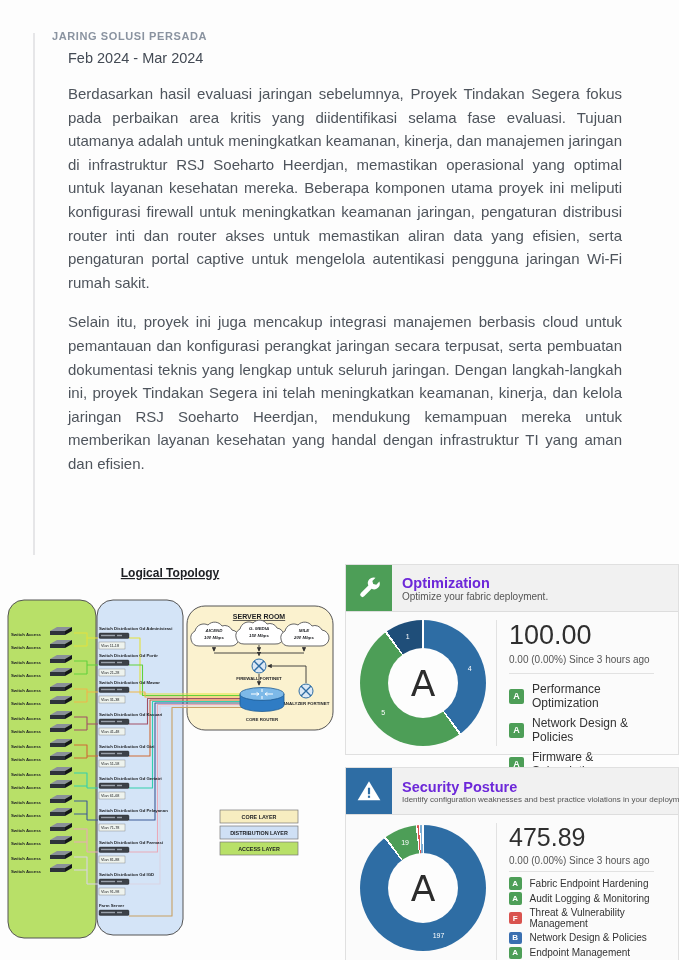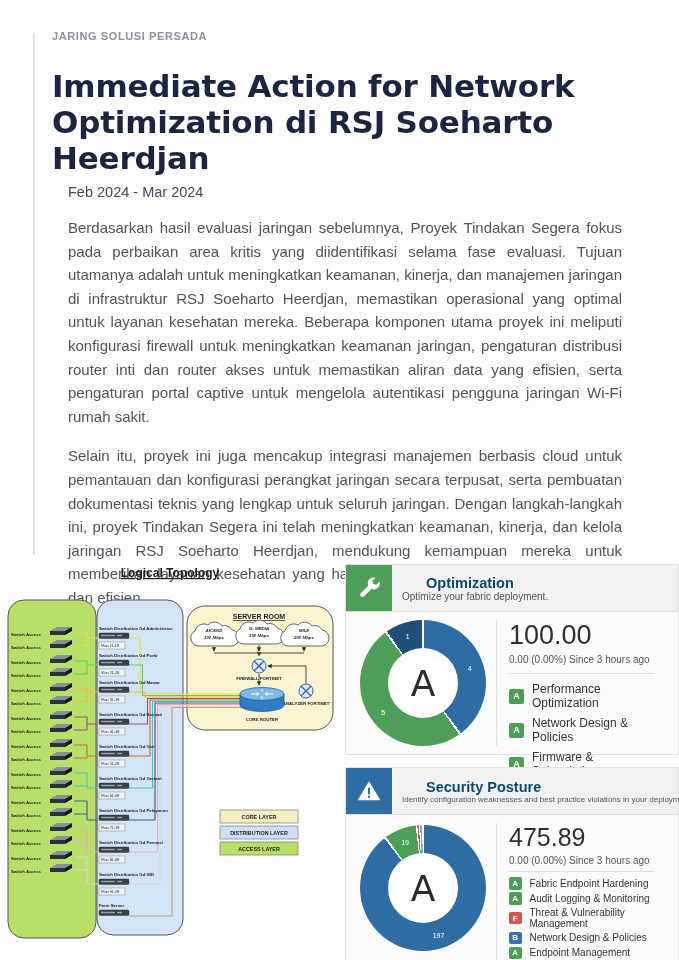--- a/index.html
+++ b/index.html
@@ -30,21 +30,21 @@
 
   
   .card{position:absolute;left:345px;width:334px;background:#fbfbfb;border:1px solid #e0e0e0;box-sizing:border-box;}
   #card-opt{top:564px;height:191px;}
   #card-sec{top:767px;height:232px;}
   .card-header{display:flex;align-items:center;background:#f1f1f1;border-bottom:1px solid #dddddd;height:46px;}
   .icon-box{width:46px;height:46px;flex:0 0 46px;display:flex;align-items:center;justify-content:center;}
   .icon-box.green{background:#4d9e57;}
   .icon-box.blue{background:#2e6da4;}
   .hdr-text{margin-left:10px;min-width:0;}
-  .card-title{font-size:14.5px;font-weight:700;color:#0c4a6e;margin-left:24px;}
+  .card-title{font-size:14.5px;font-weight:700;color:#6d28d9;}
   .card-sub{font-size:10px;color:#555;margin-top:0;white-space:nowrap;}
   #card-sec .card-sub{font-size:8px;}
   .card-body{position:relative;height:calc(100% - 47px);}
   .donut{position:absolute;left:14px;top:8px;width:126px;height:126px;border-radius:50%;}
   #card-sec .donut{top:10px;}
   .hole{position:absolute;inset:28px;background:#fdfdfd;border-radius:50%;
         display:flex;align-items:center;justify-content:center;}
   .grade{font-family:"DejaVu Sans",sans-serif;font-size:36px;color:#2c2c2c;}
   .seg-label{position:absolute;font-size:7px;color:#fff;transform:translate(-50%,-50%);}
   .vsep{position:absolute;left:150px;top:8px;bottom:8px;width:1px;background:#e2e2e2;}
@@ -64,21 +64,20 @@
   .lbl{font-size:12px;color:#333;}
   #card-sec .lbl{font-size:10px;}
 </style>
 </head>
 <body>
 
 <div class="vrule"></div>
 
 <div class="main-col">
   <div class="org">JARING SOLUSI PERSADA</div>
-  <div class="doc-title">Immediate Action for Network Optimization di RSJ Soeharto Heerdjan</div>
   <div class="date-range">Feb 2024 - Mar 2024</div>
   <div class="paras">
     <p>Berdasarkan hasil evaluasi jaringan sebelumnya, Proyek Tindakan Segera fokus pada perbaikan area kritis yang diidentifikasi selama fase evaluasi. Tujuan utamanya adalah untuk meningkatkan keamanan, kinerja, dan manajemen jaringan di infrastruktur RSJ Soeharto Heerdjan, memastikan operasional yang optimal untuk layanan kesehatan mereka. Beberapa komponen utama proyek ini meliputi konfigurasi firewall untuk meningkatkan keamanan jaringan, pengaturan distribusi router inti dan router akses untuk memastikan aliran data yang efisien, serta pengaturan portal captive untuk mengelola autentikasi pengguna jaringan Wi-Fi rumah sakit.</p>
     <p>Selain itu, proyek ini juga mencakup integrasi manajemen berbasis cloud untuk pemantauan dan konfigurasi perangkat jaringan secara terpusat, serta pembuatan dokumentasi teknis yang lengkap untuk seluruh jaringan. Dengan langkah-langkah ini, proyek Tindakan Segera ini telah meningkatkan keamanan, kinerja, dan kelola jaringan RSJ Soeharto Heerdjan, mendukung kemampuan mereka untuk memberikan layanan kesehatan yang handal dengan infrastruktur TI yang aman dan efisien.</p>
   </div>
 </div>
 
 <svg id="topo" width="340" height="400" viewBox="0 0 340 400">
   <defs>
     <marker id="arr" viewBox="0 0 6 6" refX="5" refY="3" markerWidth="5" markerHeight="5" orient="auto">

